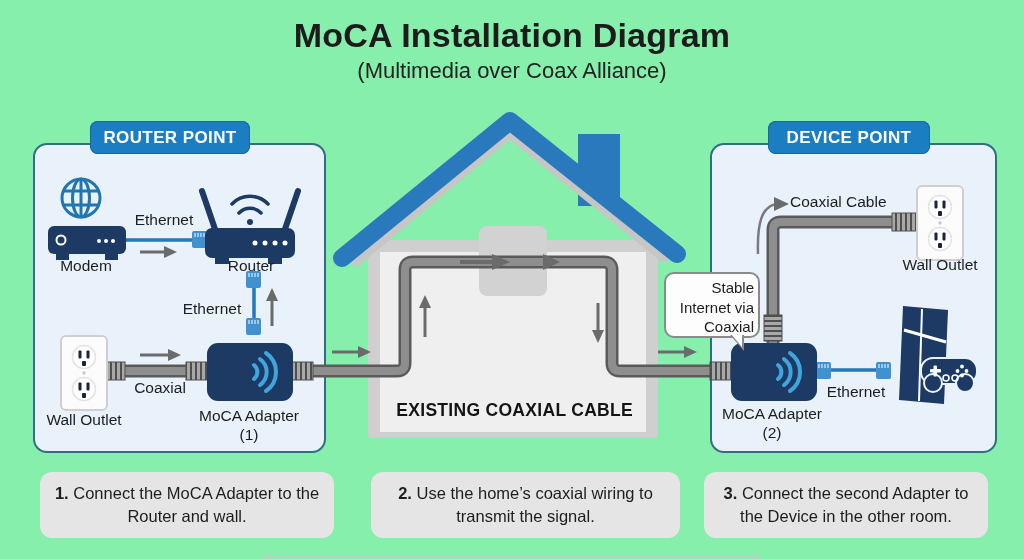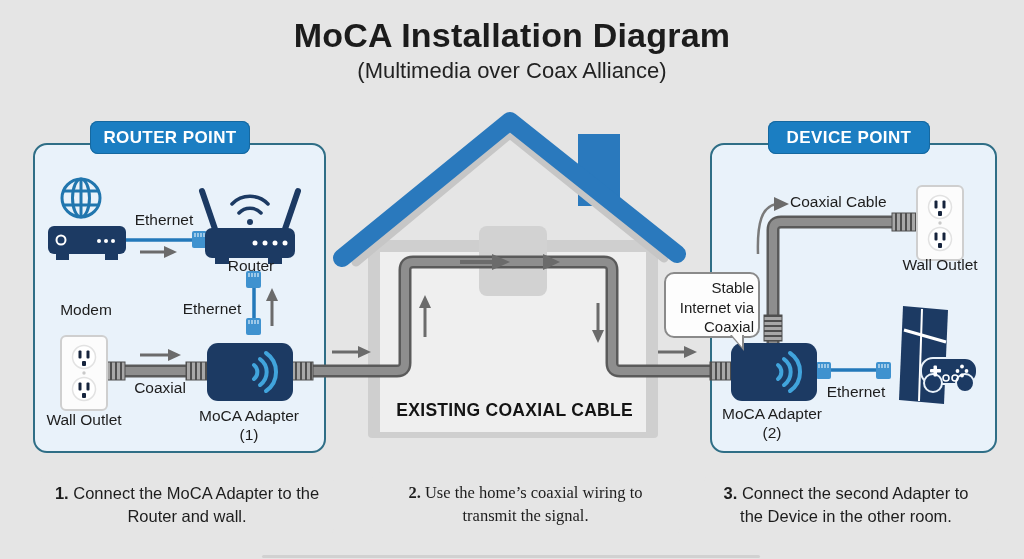--- a/index.html
+++ b/index.html
@@ -1,16 +1,16 @@
 <!DOCTYPE html>
 <html><head>
 <meta charset="utf-8">
 <style>
   html,body{margin:0;padding:0;background:#fff;}
-  #canvas{position:relative;width:1024px;height:559px;background:#e5e5e5;overflow:hidden;
+  #canvas{position:relative;width:1024px;height:559px;background:#86efac;overflow:hidden;
           font-family:"Liberation Sans", sans-serif;color:#1d1d1d;}
   .abs{position:absolute;}
   .title{top:16px;left:0;width:1024px;text-align:center;font-size:34px;font-weight:bold;color:#1c1c1c;letter-spacing:.2px;}
   .subtitle{top:58px;left:0;width:1024px;text-align:center;font-size:22px;color:#222;}
   .panel{background:#e9f2fa;border:2px solid #2f6e86;border-radius:14px;}
   .badge{background:#1b7ec2;color:#fff;font-weight:bold;font-size:17px;letter-spacing:.4px;
          border-radius:8px;text-align:center;line-height:33px;box-shadow:0 0 0 1px #16689f inset;}
   .label{font-size:15.5px;text-align:center;line-height:1.25;}
   .house-caption{font-size:17.5px;font-weight:bold;letter-spacing:.3px;text-align:right;color:#141414;}
   .step{background:#e5e5e5;border-radius:12px;padding:10px 14px;font-size:16.5px;line-height:1.38;
@@ -185,41 +185,41 @@
       <circle cx="955" cy="378" r="3" fill="none" stroke="#ffffff" stroke-width="1.6"></circle>
     </g>
   </svg>
 
   <div class="abs title">MoCA Installation Diagram</div>
   <div class="abs subtitle">(Multimedia over Coax Alliance)</div>
 
   <div class="abs badge" style="left:768px;top:121px;width:162px;height:33px;">DEVICE POINT</div>
   <div class="abs badge" style="left:90px;top:121px;width:160px;height:33px;">ROUTER POINT</div>
 
-  <div class="abs label" style="left:36px;top:256px;width:100px;margin-top:44px;">Modem</div>
+  <div class="abs label" style="left:36px;top:256px;width:100px;">Modem</div>
   <div class="abs label" style="left:114px;top:210px;width:100px;">Ethernet</div>
   <div class="abs label" style="left:201px;top:256px;width:100px;">Router</div>
   <div class="abs label" style="left:162px;top:299px;width:100px;">Ethernet</div>
   <div class="abs label" style="left:24px;top:410px;width:120px;">Wall Outlet</div>
   <div class="abs label" style="left:110px;top:378px;width:100px;">Coaxial</div>
   <div class="abs label" style="left:199px;top:406px;width:100px;">MoCA Adapter (1)</div>
 
   <div class="abs house-caption" style="left:393px;top:400px;width:240px;">EXISTING COAXIAL CABLE</div>
 
   <div class="abs label" style="left:790px;top:192px;width:130px;text-align:left;">Coaxial Cable</div>
   <div class="abs label" style="left:880px;top:255px;width:120px;">Wall Outlet</div>
   <div class="abs callout" style="left:664px;top:272px;width:96px;height:66px;text-align:right;">Stable Internet via Coaxial</div>
   <div class="abs label" style="left:722px;top:404px;width:100px;">MoCA Adapter (2)</div>
   <div class="abs label" style="left:806px;top:382px;width:100px;">Ethernet</div>
 
   <div class="abs step" style="left:40px;top:472px;width:294px;">
     <b>1.</b>
     <span>Connect the MoCA Adapter to the Router and wall.</span>
   </div>
-  <div class="abs step" style="left:371px;top:472px;width:309px;font-family:Liberation Serif, serif;">
+  <div class="abs step" style="left:371px;top:472px;width:309px;">
     <b>2.</b>
     <span>Use the home’s coaxial wiring to transmit the signal.</span>
   </div>
   <div class="abs step" style="left:704px;top:472px;width:284px;">
     <b>3.</b>
     <span>Connect the second Adapter to the Device in the other room.</span>
   </div>
 
   <div class="abs bottom-smudge"></div>
 </div>

